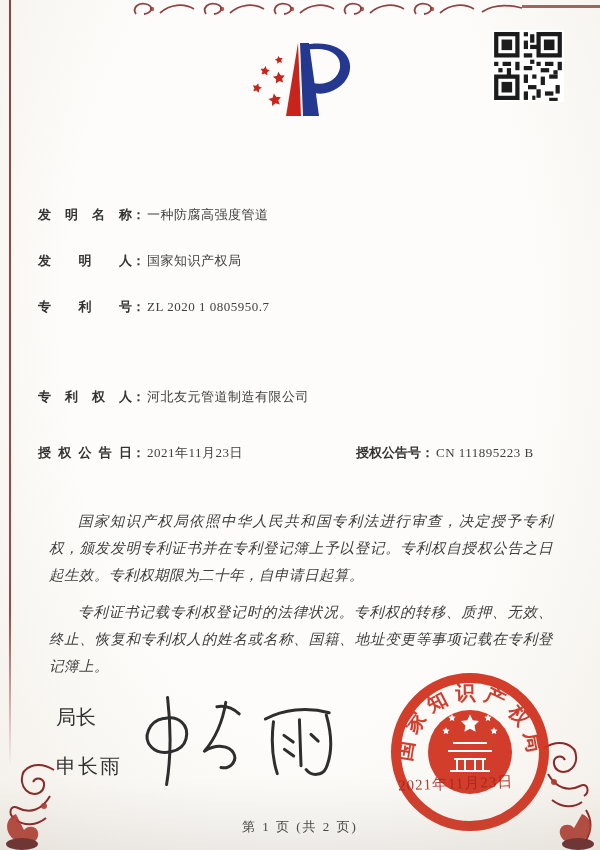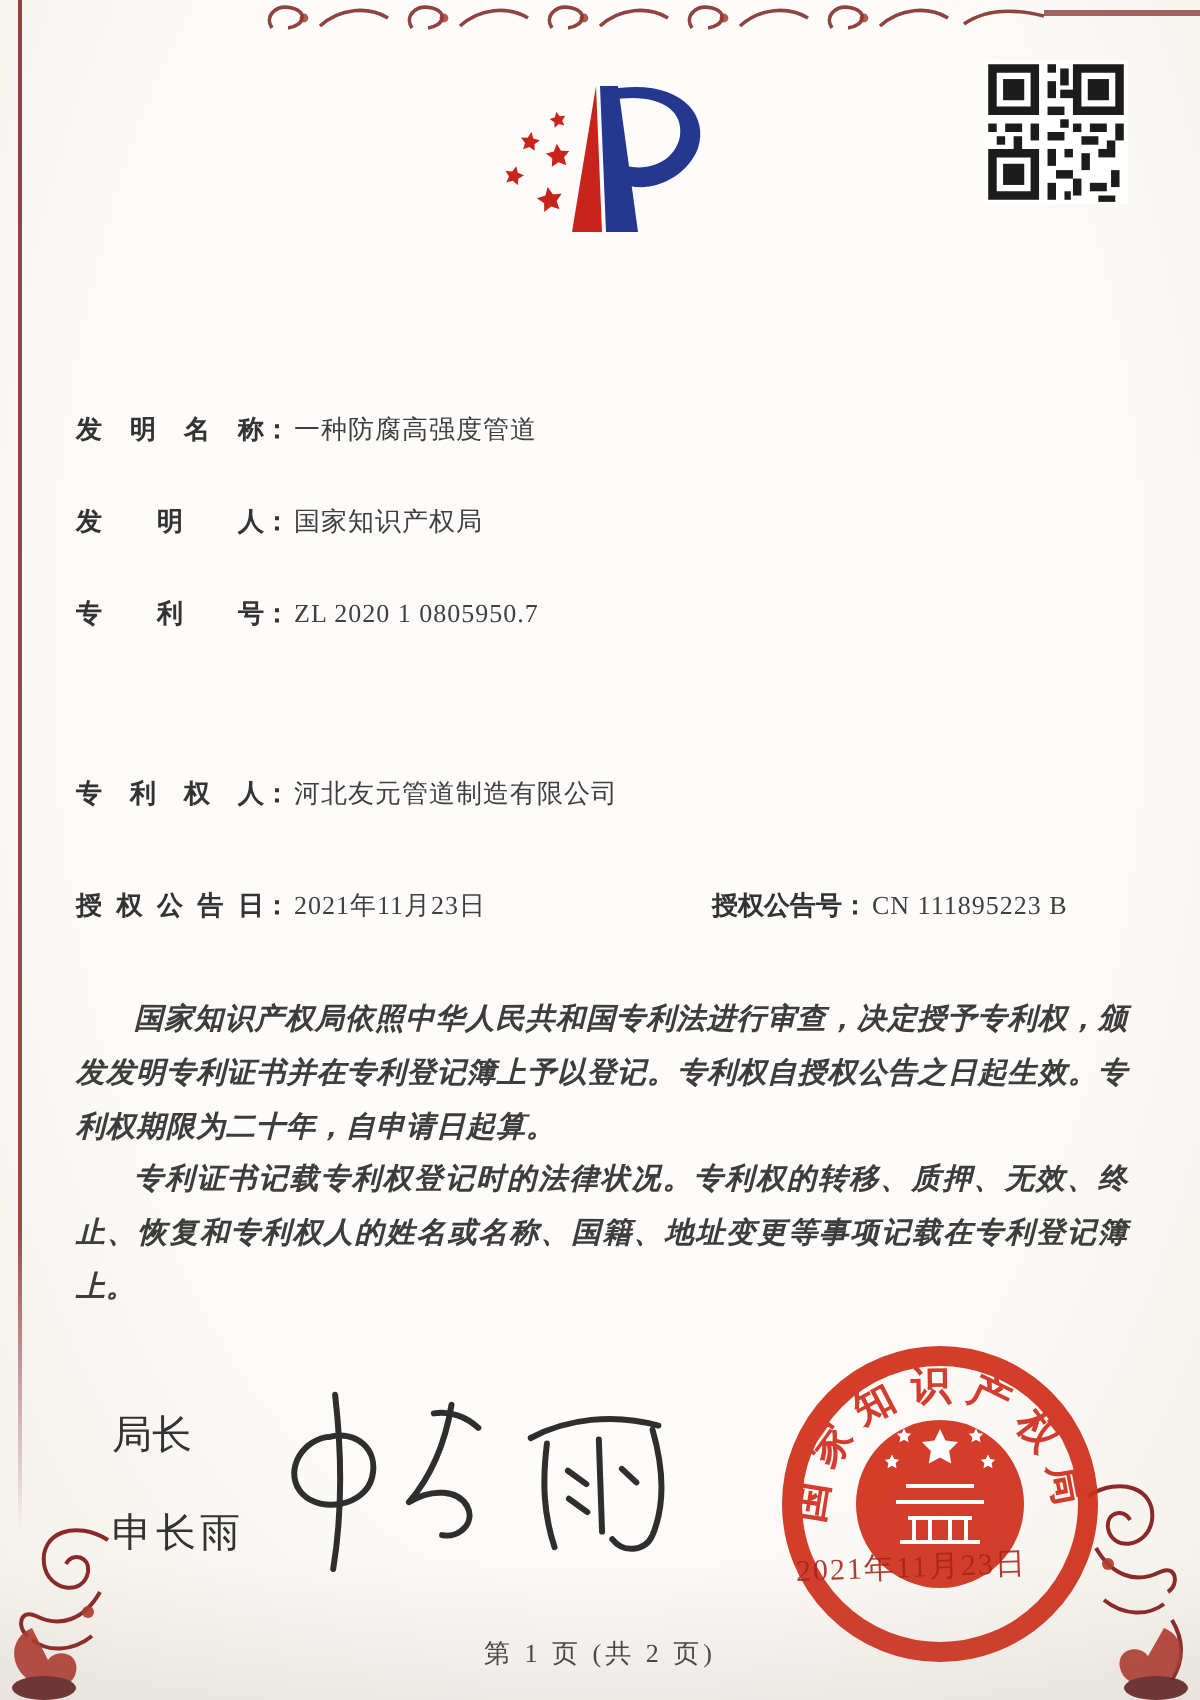--- a/index.html
+++ b/index.html
@@ -27,21 +27,21 @@
   }
   .frow{position:absolute;left:38px;font-size:13px;white-space:nowrap;color:#3f3f3f;}
   .f-label{display:inline-block;width:94px;text-align:justify;text-align-last:justify;font-weight:bold;color:#333;}
   .f-colon{font-weight:bold;color:#333;margin-right:2px;}
   .f-value{letter-spacing:.5px;}
   .grant2{position:absolute;left:318px;top:0;}
   .bodytext{
     position:absolute;left:38px;top:497px;width:526px;
     font-size:14.5px;line-height:1.85;color:#3d3d3d;font-style:italic;letter-spacing:.5px;
   }
-  .bodytext p{margin:0;text-indent:2em;text-align:justify;font-weight:bold;}
+  .bodytext p{margin:11px;text-indent:2em;text-align:justify;}
   .officer{position:absolute;left:56px;top:704px;font-size:20px;color:#333;}
   .officer .name{margin-top:22px;letter-spacing:2px;}
   .sig{position:absolute;left:132px;top:690px;transform:rotate(-2deg);}
   .seal{position:absolute;left:368px;top:664px;}
   .footer{position:absolute;left:0;top:818px;width:100%;text-align:center;font-size:13px;letter-spacing:2px;color:#454545;}
   .edge-left{position:absolute;left:9px;top:0;width:2px;height:766px;
     background:linear-gradient(#7c2422 0%, #8a2a28 80%, rgba(138,42,40,0) 100%);opacity:.85;}
   .edge-topline{position:absolute;left:522px;top:5px;width:78px;height:3px;background:#7c2422;opacity:.7;}
   .orn-top{position:absolute;left:130px;top:0;}
   .orn-bl{position:absolute;left:0;top:756px;}

